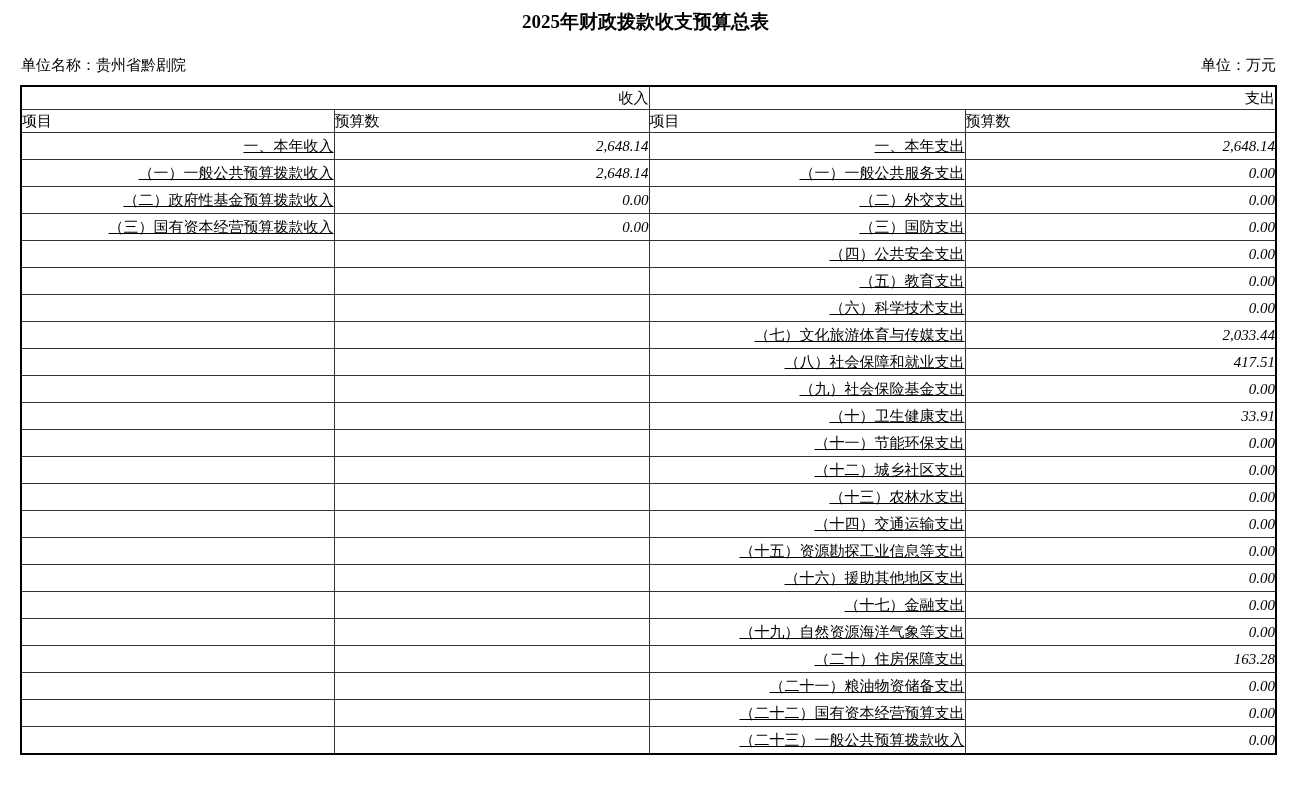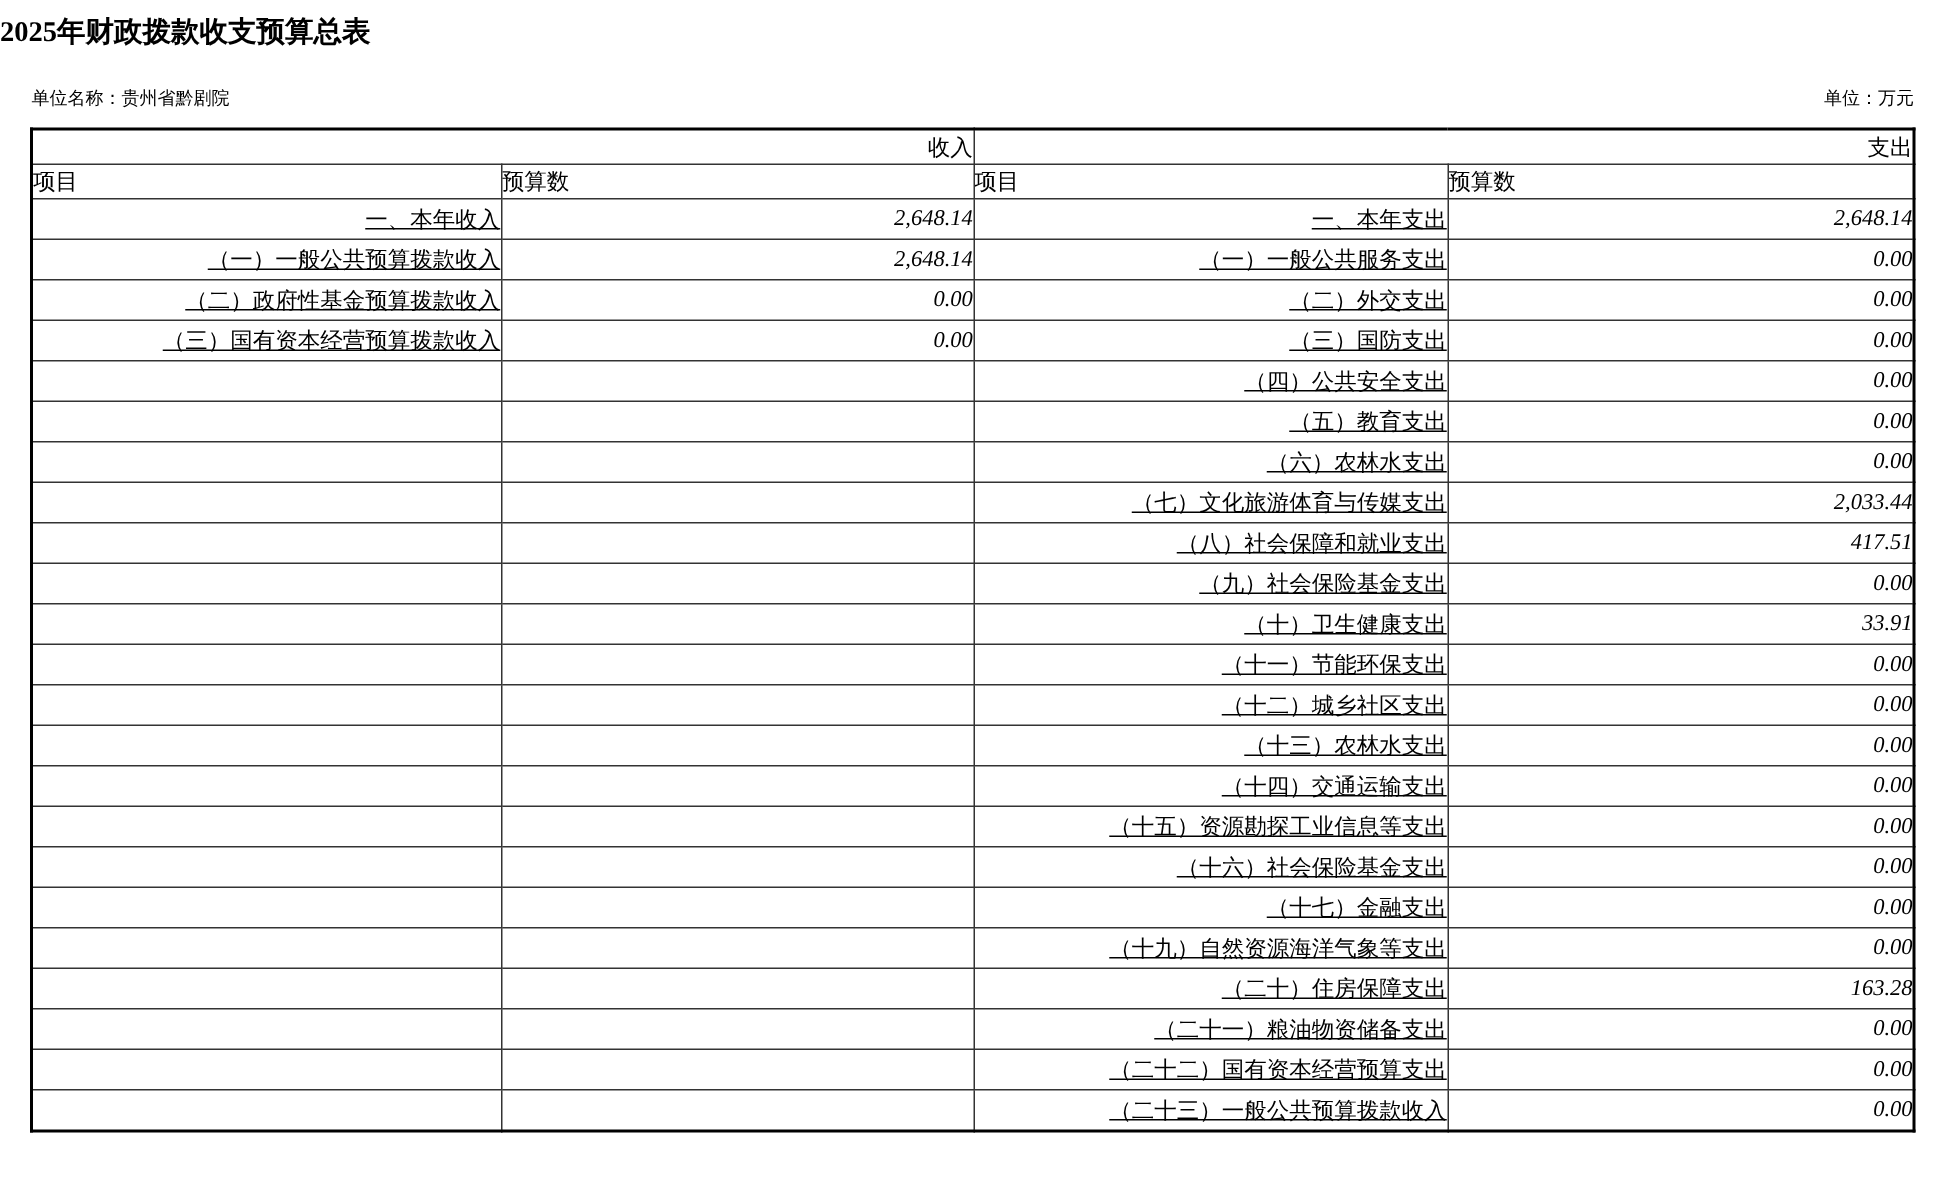--- a/index.html
+++ b/index.html
@@ -5,30 +5,31 @@
   html, body { margin: 0; padding: 0; }
   body {
     width: 1291px;
     height: 795px;
     background: #ffffff;
     color: #000000;
     font-family: "Liberation Serif", "DejaVu Serif", serif;
     overflow: hidden;
   }
   .doc-title {
+    text-align: center;
     font-weight: bold;
     font-size: 19px;
     line-height: 22px;
     padding-top: 11px;
   }
   .meta-row {
     display: flex;
     justify-content: space-between;
     align-items: flex-end;
-    font-size: 12px;
+    font-size: 15px;
     line-height: 20px;
     margin: 22px 15px 0 21px;
   }
   table.budget-table {
     border-collapse: collapse;
     table-layout: fixed;
     width: 1255px;
     margin: 10px 0 0 20px;
     font-size: 15px;
   }
@@ -110,21 +111,21 @@
   </tr>
       <tr class="data-row">
     <td class="item-cell"></td>
     <td class="budget-cell"></td>
     <td class="item-cell half-divider">（五）教育支出</td>
     <td class="budget-cell">0.00</td>
   </tr>
       <tr class="data-row">
     <td class="item-cell"></td>
     <td class="budget-cell"></td>
-    <td class="item-cell half-divider">（六）农林水支出</td>
+    <td class="item-cell half-divider">（六）科学技术支出</td>
     <td class="budget-cell">0.00</td>
   </tr>
       <tr class="data-row">
     <td class="item-cell"></td>
     <td class="budget-cell"></td>
     <td class="item-cell half-divider">（七）文化旅游体育与传媒支出</td>
     <td class="budget-cell">2,033.44</td>
   </tr>
       <tr class="data-row">
     <td class="item-cell"></td>
@@ -170,21 +171,21 @@
   </tr>
       <tr class="data-row">
     <td class="item-cell"></td>
     <td class="budget-cell"></td>
     <td class="item-cell half-divider">（十五）资源勘探工业信息等支出</td>
     <td class="budget-cell">0.00</td>
   </tr>
       <tr class="data-row">
     <td class="item-cell"></td>
     <td class="budget-cell"></td>
-    <td class="item-cell half-divider">（十六）社会保险基金支出</td>
+    <td class="item-cell half-divider">（十六）援助其他地区支出</td>
     <td class="budget-cell">0.00</td>
   </tr>
       <tr class="data-row">
     <td class="item-cell"></td>
     <td class="budget-cell"></td>
     <td class="item-cell half-divider">（十七）金融支出</td>
     <td class="budget-cell">0.00</td>
   </tr>
       <tr class="data-row">
     <td class="item-cell"></td>

